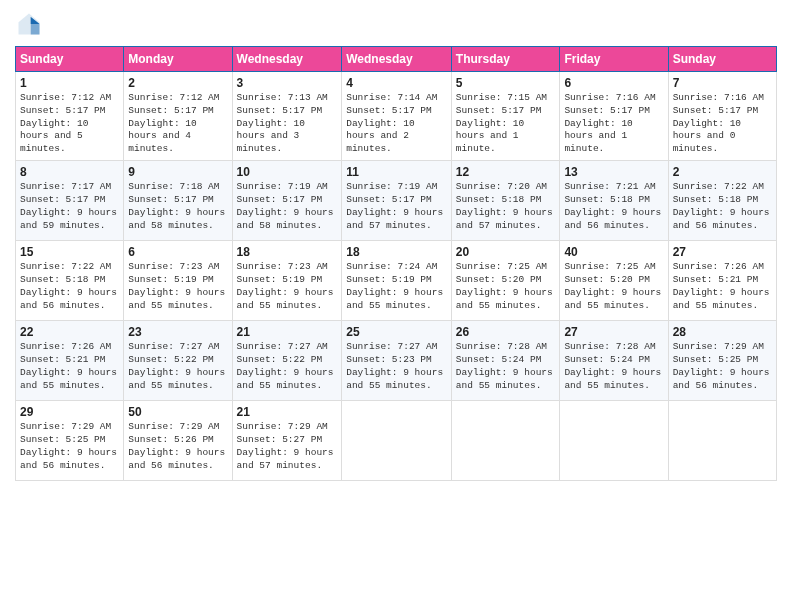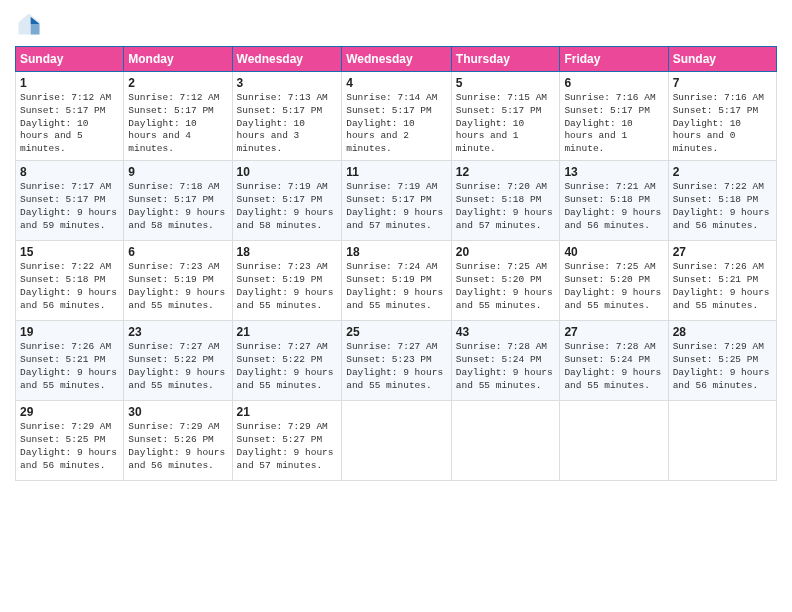--- a/index.html
+++ b/index.html
@@ -221,55 +221,55 @@
             <span class="day-num">40</span>
             <div class="day-detail">Sunrise: 7:25 AM<br>Sunset: 5:20 PM<br>Daylight: 9 hours and 55 minutes.</div>
           </td>
           <td>
             <span class="day-num">27</span>
             <div class="day-detail">Sunrise: 7:26 AM<br>Sunset: 5:21 PM<br>Daylight: 9 hours and 55 minutes.</div>
           </td>
         </tr>
         <tr>
           <td>
-            <span class="day-num">19</span>
+            <span class="day-num">22</span>
             <div class="day-detail">Sunrise: 7:26 AM<br>Sunset: 5:21 PM<br>Daylight: 9 hours and 55 minutes.</div>
           </td>
           <td>
             <span class="day-num">23</span>
             <div class="day-detail">Sunrise: 7:27 AM<br>Sunset: 5:22 PM<br>Daylight: 9 hours and 55 minutes.</div>
           </td>
           <td>
             <span class="day-num">21</span>
             <div class="day-detail">Sunrise: 7:27 AM<br>Sunset: 5:22 PM<br>Daylight: 9 hours and 55 minutes.</div>
           </td>
           <td>
             <span class="day-num">25</span>
             <div class="day-detail">Sunrise: 7:27 AM<br>Sunset: 5:23 PM<br>Daylight: 9 hours and 55 minutes.</div>
           </td>
           <td>
-            <span class="day-num">43</span>
+            <span class="day-num">26</span>
             <div class="day-detail">Sunrise: 7:28 AM<br>Sunset: 5:24 PM<br>Daylight: 9 hours and 55 minutes.</div>
           </td>
           <td>
             <span class="day-num">27</span>
             <div class="day-detail">Sunrise: 7:28 AM<br>Sunset: 5:24 PM<br>Daylight: 9 hours and 55 minutes.</div>
           </td>
           <td>
             <span class="day-num">28</span>
             <div class="day-detail">Sunrise: 7:29 AM<br>Sunset: 5:25 PM<br>Daylight: 9 hours and 56 minutes.</div>
           </td>
         </tr>
         <tr class="last-row">
           <td>
             <span class="day-num">29</span>
             <div class="day-detail">Sunrise: 7:29 AM<br>Sunset: 5:25 PM<br>Daylight: 9 hours and 56 minutes.</div>
           </td>
           <td>
-            <span class="day-num">30</span>
+            <span class="day-num">50</span>
             <div class="day-detail">Sunrise: 7:29 AM<br>Sunset: 5:26 PM<br>Daylight: 9 hours and 56 minutes.</div>
           </td>
           <td>
             <span class="day-num">21</span>
             <div class="day-detail">Sunrise: 7:29 AM<br>Sunset: 5:27 PM<br>Daylight: 9 hours and 57 minutes.</div>
           </td>
           <td class="empty-cell"></td>
           <td class="empty-cell"></td>
           <td class="empty-cell"></td>
           <td class="empty-cell"></td>

